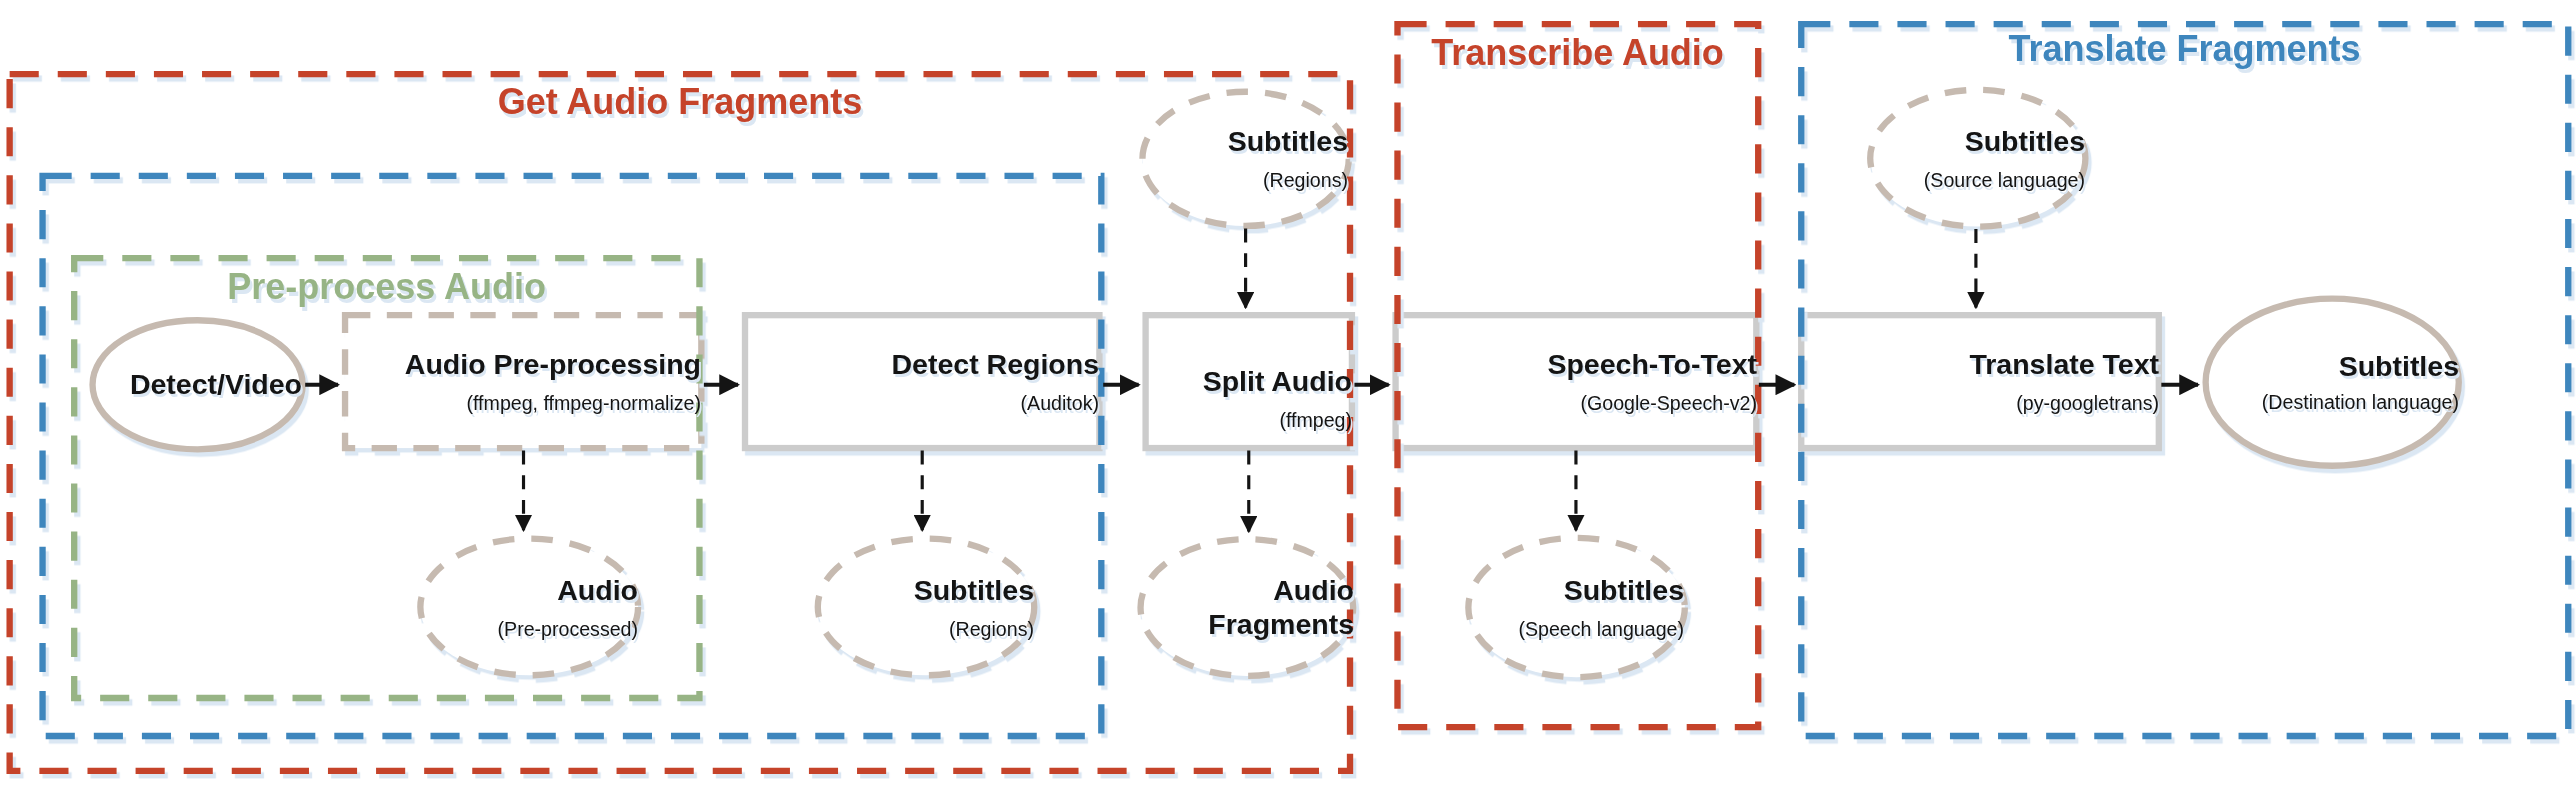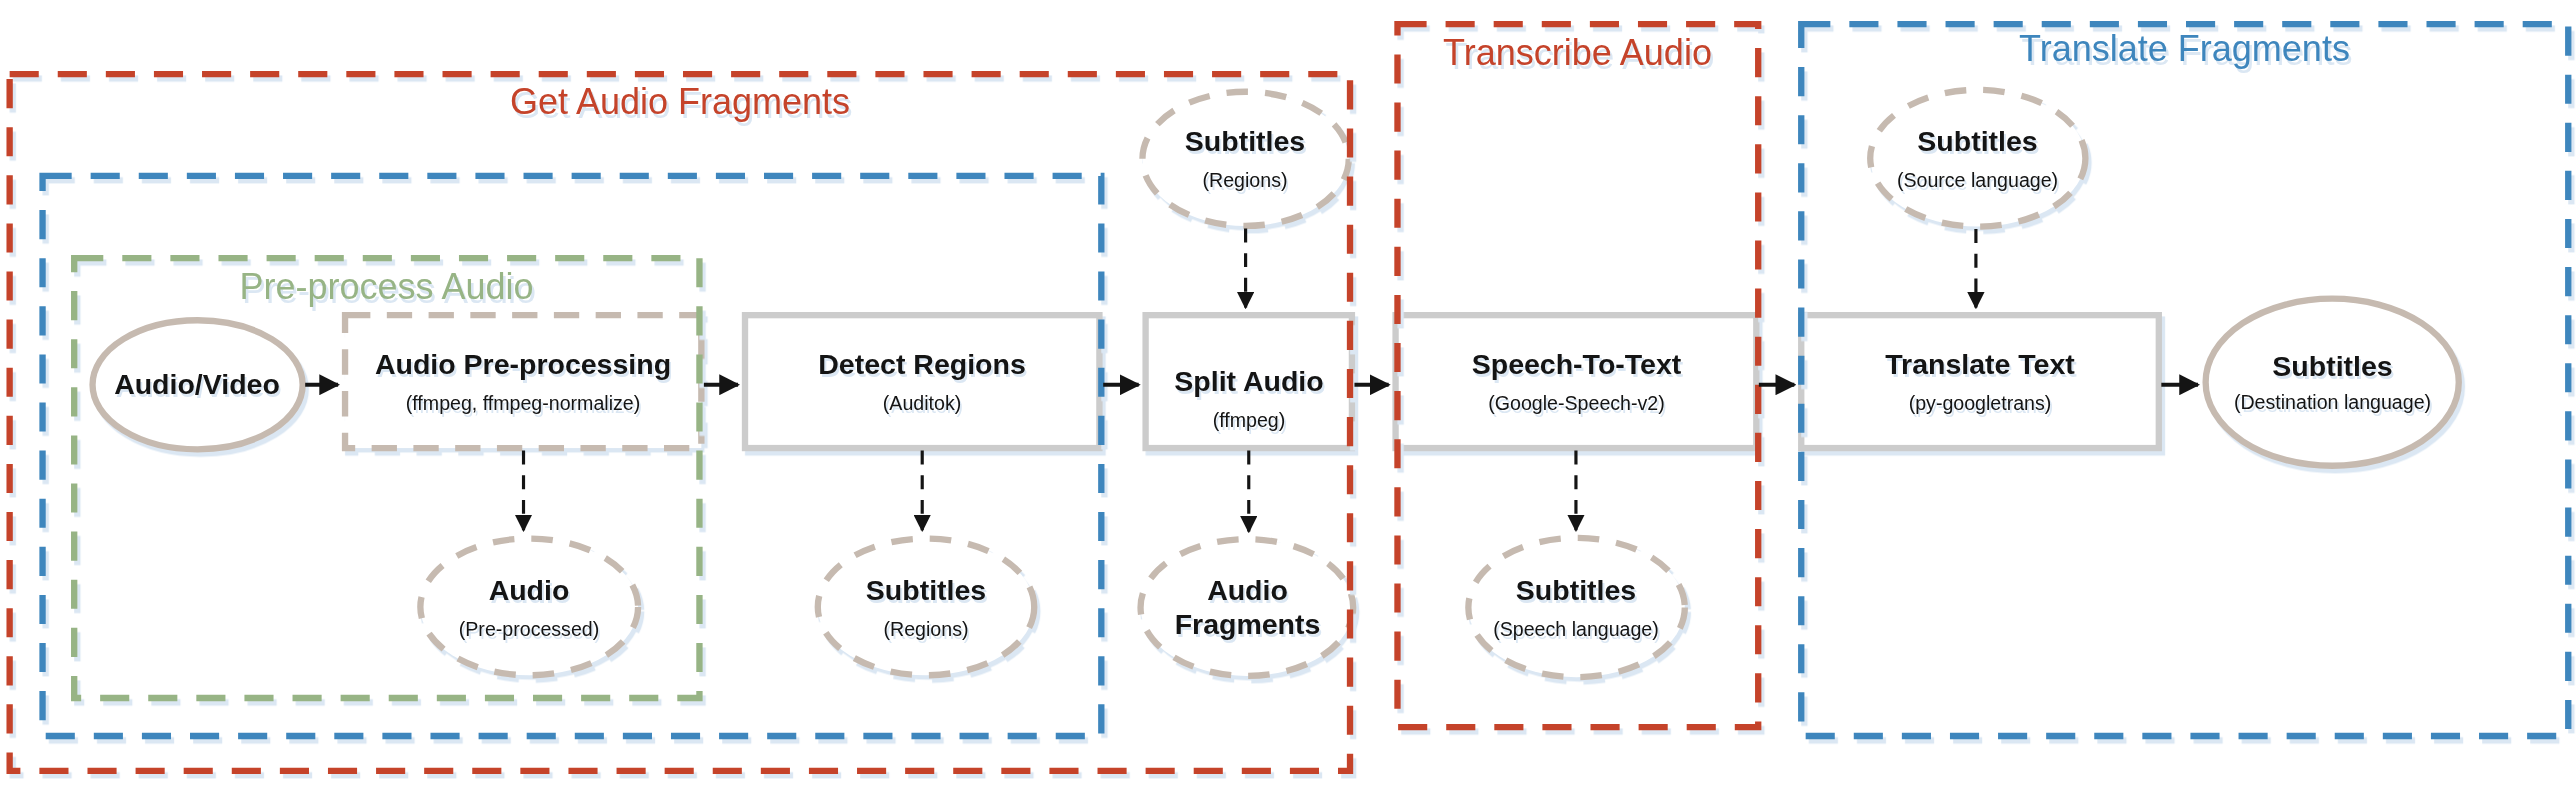--- a/index.html
+++ b/index.html
@@ -18,29 +18,29 @@
   .grect { fill: none; stroke-width: 10; stroke-dasharray: 46 30; }
   .grect.red   { stroke: var(--red); }
   .grect.blue  { stroke: var(--blue); }
   .grect.green { stroke: var(--green); }
   .shadowed { filter: drop-shadow(5px 7px 0px var(--shadow)); }
   .arrow  { stroke: var(--ink); stroke-width: 6; fill: none; }
   .darrow { stroke: var(--ink); stroke-width: 5; fill: none; stroke-dasharray: 22 17; }
 
   
   .gtitle {
-    position: absolute; text-align: center; font-weight: normal; font-size: 36px;
+    position: absolute; text-align: center; font-weight: bold; font-size: 36px;
     line-height: 1.12; text-shadow: 2.5px 3.8px 0 var(--shadow); white-space: pre-line;
   }
   .c-red   { color: var(--red); }
   .c-blue  { color: var(--blue); }
   .c-green { color: var(--green); }
   .ntext {
     position: absolute; display: flex; flex-direction: column;
-    align-items: center; justify-content: center; text-align: center;
+    align-items: flex-end; justify-content: center; text-align: center;
     color: var(--ink); text-shadow: 1.9px 2.5px 0 var(--shadow);
   }
   .nmain { font-size: 28.5px; font-weight: bold; line-height: 1.18; }
   .nsub  { font-size: 19.6px; font-weight: normal; line-height: 1.25; margin-top: 9px; }
 </style>
 </head>
 <body>
 
 <div id="canvas">
 
@@ -94,21 +94,21 @@
     </g>
   </svg>
 
   <div class="gtitle c-red" style="left:9.5px;   top:82px; width:1341px;">Get Audio Fragments</div>
   <div class="gtitle c-green" style="left:74px;  top:267px; width:625px;">Pre-process Audio</div>
   <div class="gtitle c-red" style="left:1397px; top:33px;  width:361px;"><span>Transcribe Audio</span><br>
     </div>
   <div class="gtitle c-blue" style="left:1801px; top:29px;  width:767px;">Translate Fragments</div>
 
   <div class="ntext" style="left:92px; top:320px; width:210px; height:129px;">
-    <div class="nmain">Audio/Video</div>
+    <div class="nmain">Detect/Video</div>
   </div>
 
   <div class="ntext" style="left:345px; top:315px; width:356px; height:133px;">
     <div class="nmain">Audio Pre-processing</div>
     <div class="nsub">(ffmpeg, ffmpeg-normalize)</div>
   </div>
 
   <div class="ntext" style="left:745px; top:315px; width:354px; height:133px;">
     <div class="nmain">Detect Regions</div>
     <div class="nsub">(Auditok)</div>

